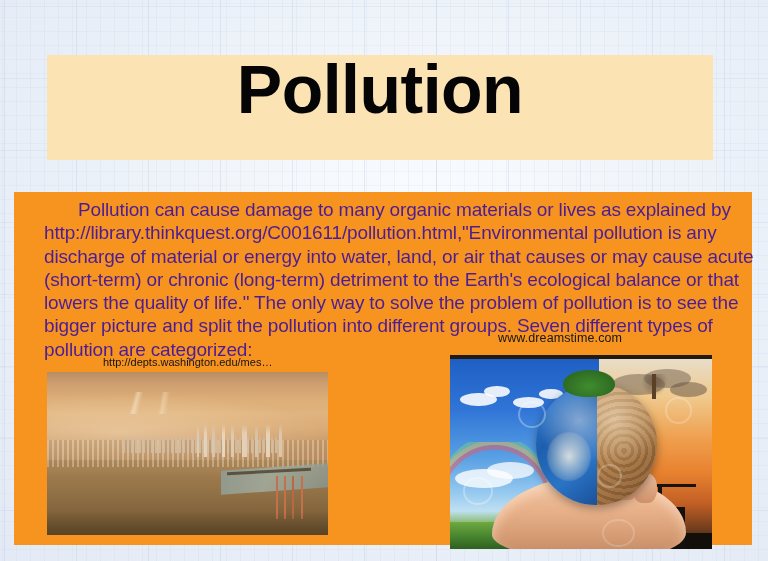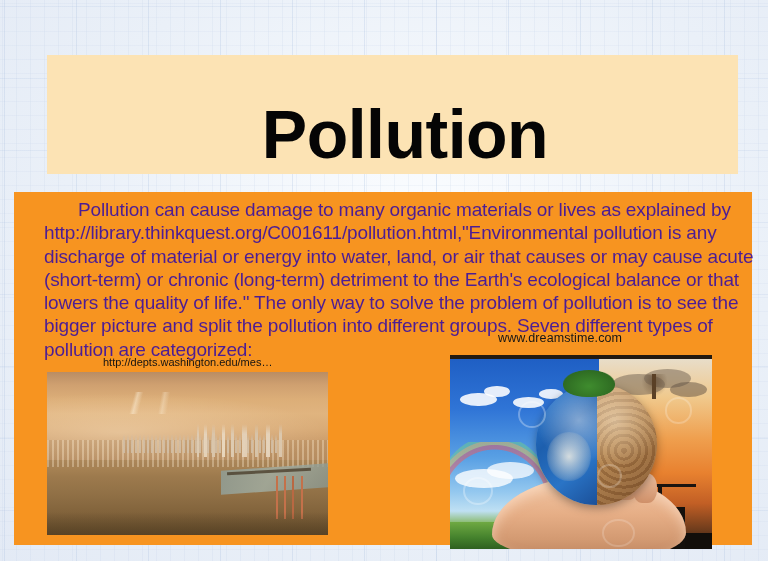--- a/index.html
+++ b/index.html
@@ -29,26 +29,25 @@
     background-size: 72px 72px, 72px 72px, 14px 14px, 14px 14px, 100% 100%;
     background-position: 4px 0, 0 6px, 2px 0, 0 3px, 0 0;
   }
 
   
   #title-block {
     position: absolute;
     left: 47px;
     top: 55px;
     width: 666px;
-    height: 119px;
+    height: 105px;
     background-color: #fce3b4;
     display: flex;
-    align-items: flex-end;
+    align-items: flex-start;
     justify-content: center;
-    padding-left: 25px;
   }
   #title-text {
     font-family: "Liberation Sans", sans-serif;
     font-weight: bold;
     font-size: 68px;
     line-height: 1;
     color: #050505;
     letter-spacing: -0.5px;
     white-space: nowrap;
     padding-bottom: 6px;

